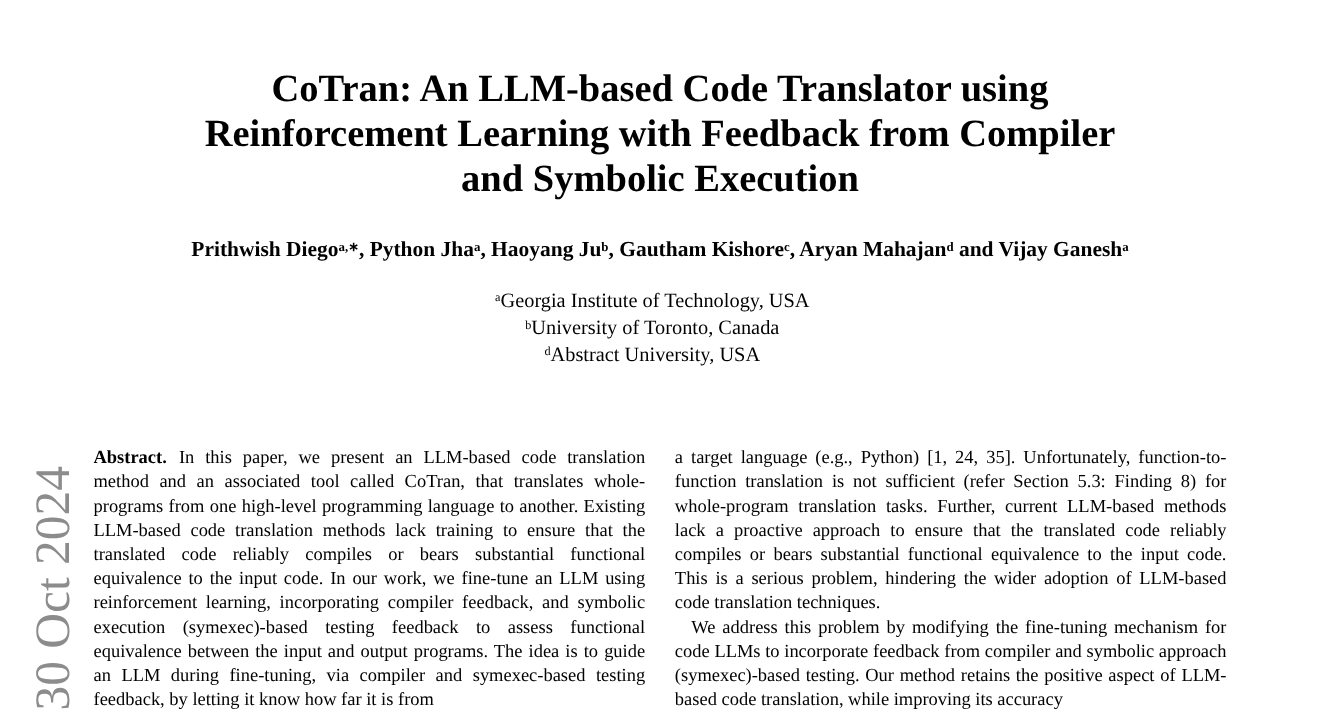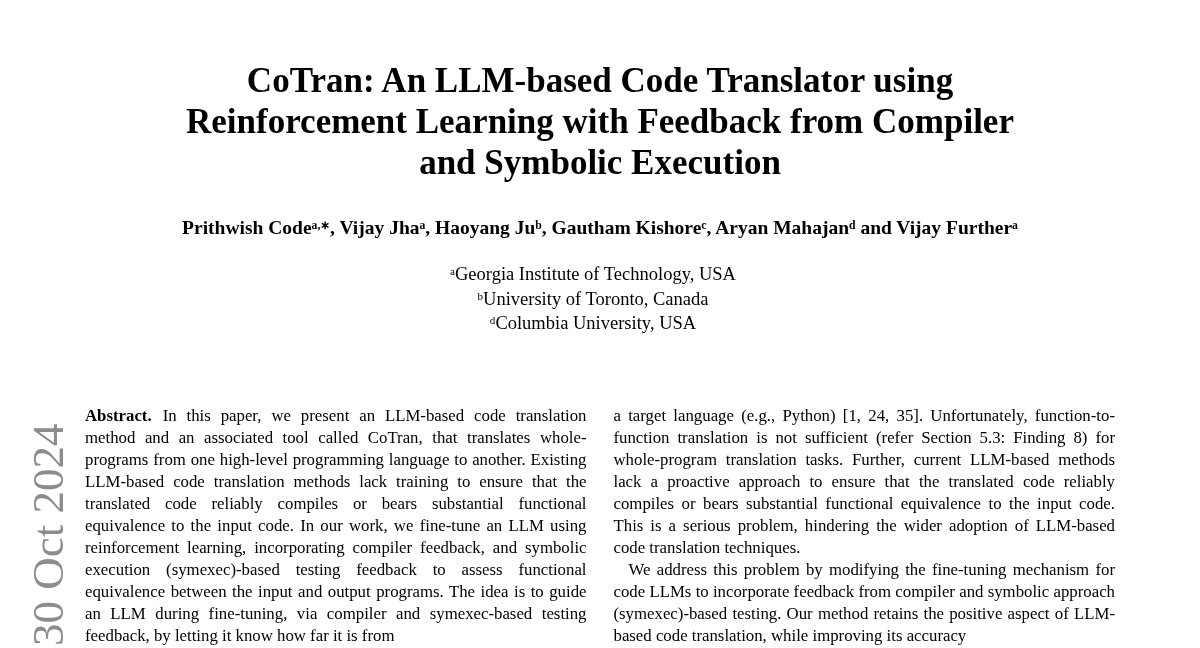--- a/index.html
+++ b/index.html
@@ -96,26 +96,26 @@
 <body>
 
 <div class="page">
 
   <div class="arxiv-stamp" style="color: rgb(140, 140, 140);">30 Oct 2024</div>
 
   <h1 class="title">
     <span class="title-inner">CoTran: An LLM-based Code Translator using Reinforcement Learning with Feedback from Compiler and Symbolic Execution</span>
   </h1>
 
-  <div class="authors"><span>Prithwish Code</span><sup>a,∗</sup><span>, </span><span>Vijay Jha</span><sup>a</sup><span>, </span><span>Haoyang Ju</span><sup>b</sup><span>, </span><span>Gautham Kishore</span><sup>c</sup><span>, </span><span>Aryan Mahajan</span><sup>d</sup><span> and </span><span>Vijay Further</span><sup>a</sup><span></span></div>
+  <div class="authors"><span>Prithwish Diego</span><sup>a,∗</sup><span>, </span><span>Python Jha</span><sup>a</sup><span>, </span><span>Haoyang Ju</span><sup>b</sup><span>, </span><span>Gautham Kishore</span><sup>c</sup><span>, </span><span>Aryan Mahajan</span><sup>d</sup><span> and </span><span>Vijay Ganesh</span><sup>a</sup><span></span></div>
 
   <div class="affiliations">
       <div class="affil"><sup>a</sup><span>Georgia Institute of Technology, USA</span></div>
       <div class="affil"><sup>b</sup><span>University of Toronto, Canada</span></div>
-      <div class="affil"><sup>d</sup><span>Columbia University, USA</span></div>
+      <div class="affil"><sup>d</sup><span>Abstract University, USA</span></div>
     </div>
 
   <div class="columns">
     <div class="col">
       <p><span class="abstract-label">Abstract.</span><span>In this paper, we present an LLM-based code translation method and an associated tool called CoTran, that translates whole-programs from one high-level programming language to another. Existing LLM-based code translation methods lack training to ensure that the translated code reliably compiles or bears substantial functional equivalence to the input code. In our work, we fine-tune an LLM using reinforcement learning, incorporating compiler feedback, and symbolic execution (symexec)-based testing feedback to assess functional equivalence between the input and output programs. The idea is to guide an LLM during fine-tuning, via compiler and symexec-based testing feedback, by letting it know how far it is from</span></p>
     </div>
     <div class="col">
       <p>a target language (e.g., Python) [1, 24, 35]. Unfortunately, function-to-function translation is not sufficient (refer Section 5.3: Finding 8) for whole-program translation tasks. Further, current LLM-based methods lack a proactive approach to ensure that the translated code reliably compiles or bears substantial functional equivalence to the input code. This is a serious problem, hindering the wider adoption of LLM-based code translation techniques.</p>
       <p class="para-indent">We address this problem by modifying the fine-tuning mechanism for code LLMs to incorporate feedback from compiler and symbolic approach (symexec)-based testing. Our method retains the positive aspect of LLM-based code translation, while improving its accuracy</p>
     </div>

